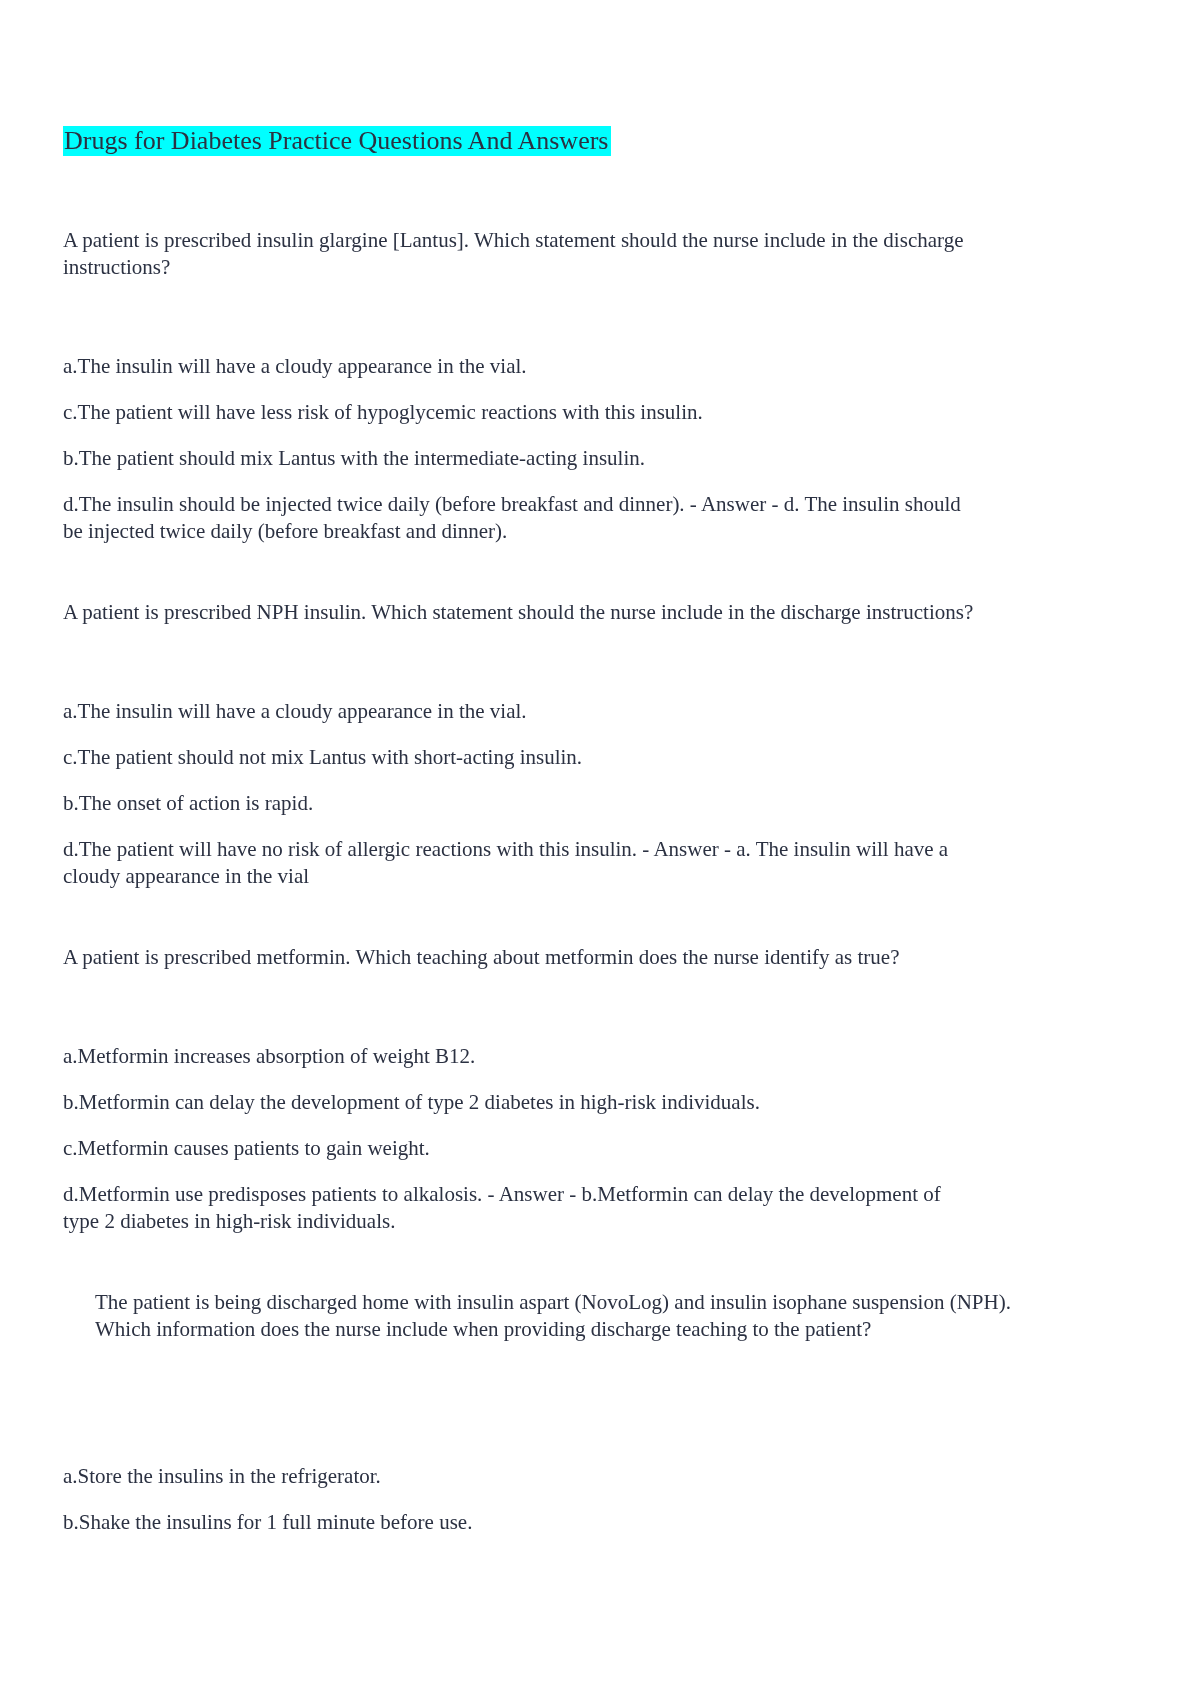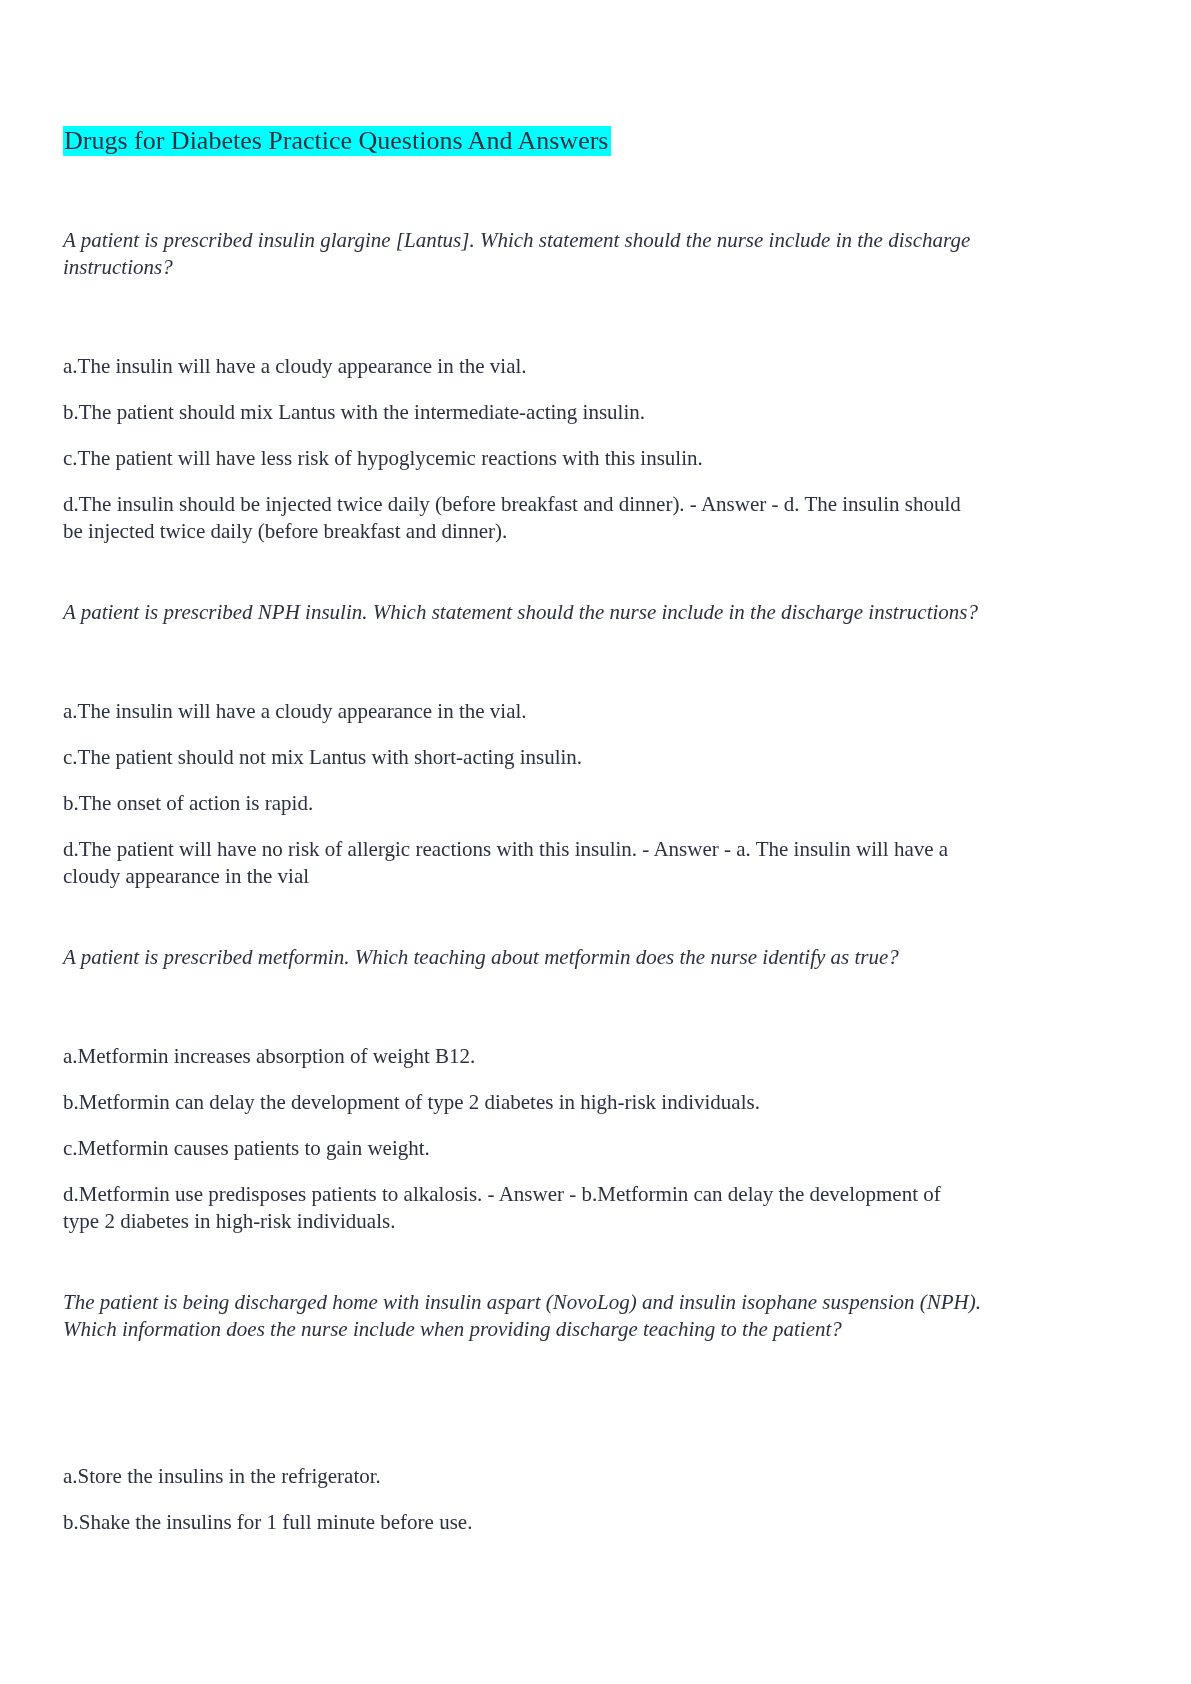--- a/index.html
+++ b/index.html
@@ -29,24 +29,24 @@
     font-weight: normal;
     margin: 0 0 70px 0;
   }
   .hl {
     background: #00ffff;
     padding: 0 3px 1px 1px;
   }
   .question {
     margin: 0 0 72px 0;
     white-space: pre;
-    font-style: italic;
   }
   .question.gap-xl {
     margin-bottom: 120px;
+    margin-left: 32px;
   }
   .option {
     margin: 0 0 19px 0;
     white-space: pre;
   }
   .qa-block {
     margin: 0 0 54px 0;
   }
   p { padding: 0; }
 </style>
@@ -55,22 +55,22 @@
 
 <div class="page">
 
   <h1 class="doc-title"><span class="hl">Drugs for Diabetes Practice Questions And Answers</span></h1>
 
   <section class="qa-block">
     <p class="question">A patient is prescribed insulin glargine [Lantus]. Which statement should the nurse include in the discharge
 instructions?</p>
     <div>
       <p class="option">a.The insulin will have a cloudy appearance in the vial.</p>
+      <p class="option">c.The patient will have less risk of hypoglycemic reactions with this insulin.</p>
       <p class="option">b.The patient should mix Lantus with the intermediate-acting insulin.</p>
-      <p class="option">c.The patient will have less risk of hypoglycemic reactions with this insulin.</p>
       <p class="option">d.The insulin should be injected twice daily (before breakfast and dinner). - Answer - d. The insulin should
 be injected twice daily (before breakfast and dinner).</p>
     </div>
   </section>
 
   <section class="qa-block">
     <p class="question">A patient is prescribed NPH insulin. Which statement should the nurse include in the discharge instructions?</p>
     <div>
       <p class="option">a.The insulin will have a cloudy appearance in the vial.</p>
       <p class="option">c.The patient should not mix Lantus with short-acting insulin.</p>

